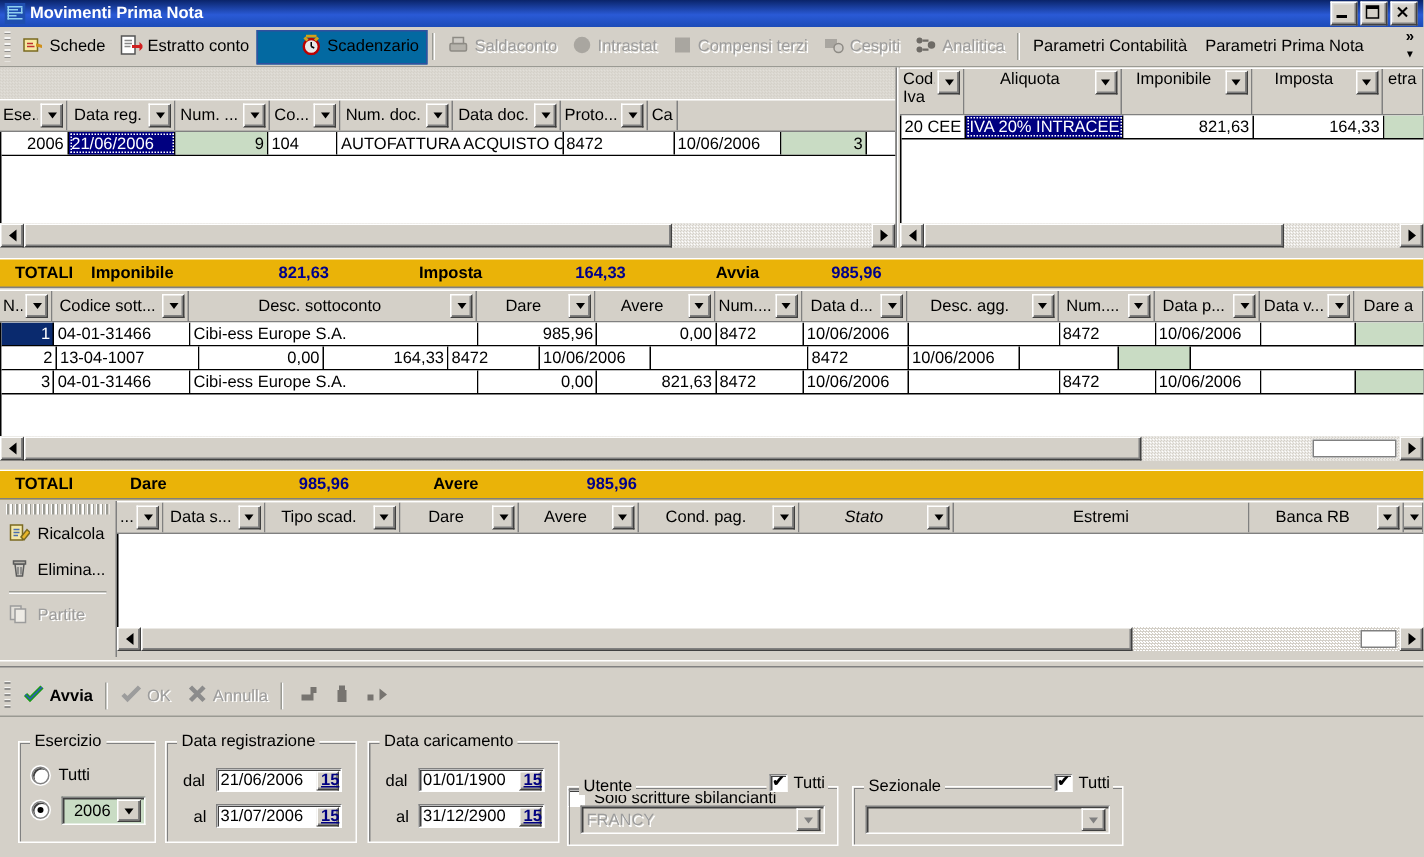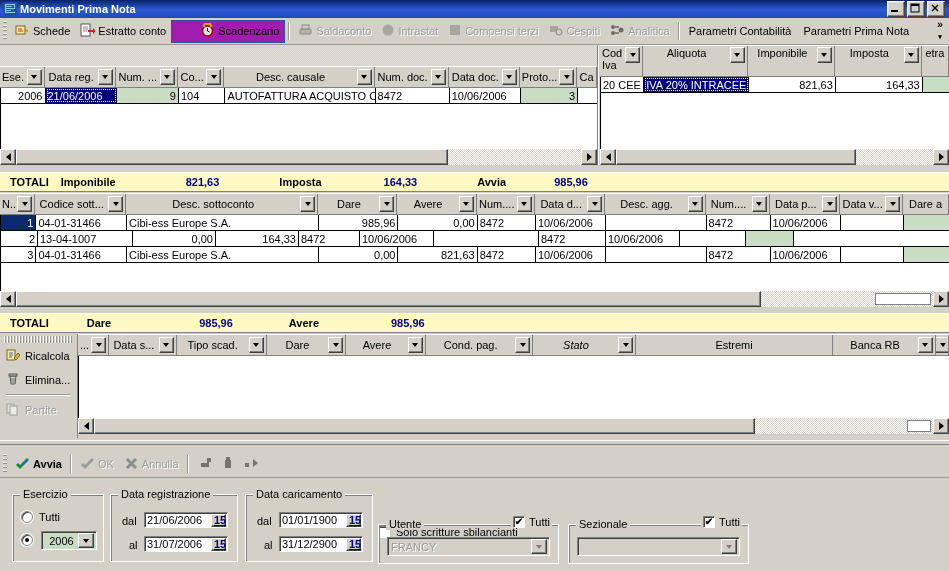--- a/index.html
+++ b/index.html
@@ -42,21 +42,21 @@
   }
   .grip{width:4px;height:20px;margin:0 3px 0 1px;
     background:repeating-linear-gradient(to bottom,#fff 0 1px,#808080 1px 2px,transparent 2px 4px);
     opacity:.8;}
   .tb-btn{
     display:flex;align-items:center;gap:3px;
     height:21px;padding:0 5px;white-space:nowrap;
     font-size:11px;color:#000;cursor:default;
   }
   .tb-btn.disabled{color:#9c9c9c;text-shadow:1px 1px 0 #fff;}
-  .tb-btn.active{border:1px solid #31509e;background:#a21caf;padding-left:28px;}
+  .tb-btn.active{border:1px solid #31509e;background:#0369a1;padding-left:28px;}
   .tb-sep{width:1px;height:18px;background:#9a9a93;border-right:1px solid #fff;margin:0 3px;}
   .tb-plain{padding:0 6px;font-size:11px;white-space:nowrap;}
   .tb-chev{position:absolute;right:3px;top:1px;width:12px;text-align:center;font-size:10px;line-height:11px;color:#000;font-weight:bold;}
 
   
   .gridwrap{position:absolute;background:#d4d0c8;}
   .ghead{
     display:flex;height:22px;background:#d4d0c8;
     border-top:1px solid #fff;border-bottom:1px solid #808080;
     box-sizing:border-box;
@@ -107,21 +107,21 @@
   .arrow-r{width:0;height:0;border-top:4px solid transparent;border-bottom:4px solid transparent;border-left:5px solid #000;}
   .sb-track{flex:1 1 auto;height:16px;position:relative;
     background:repeating-conic-gradient(#fff 0% 25%, #d4d0c8 0% 50%) 0 0/2px 2px;}
   .sb-thumb{position:absolute;top:0;height:16px;
     background:#d4d0c8;
     border:1px solid #fff;border-right-color:#404040;border-bottom-color:#404040;
     box-shadow:inset -1px -1px 0 #808080;box-sizing:border-box;}
 
   
   .totbar{
-    display:flex;align-items:center;height:20px;background:#fef9c3;
+    display:flex;align-items:center;height:20px;background:#eab308;
     border-top:1px solid #fff;border-bottom:1px solid #808080;
     box-sizing:border-box;font-size:11px;
   }
   .totbar b{font-weight:bold;}
   .tot-val{color:#00008b;font-weight:bold;}
 
   
   .cmdpanel{
     position:absolute;background:#d4d0c8;box-sizing:border-box;
     border-right:1px solid #808080;
@@ -349,26 +349,20 @@
           <span class="drop">
             <i class="arrow-d"></i>
           </span>
         </div>
         <div class="gh" style="width: 47px;">
           <span class="lbl">Co...</span>
           <span class="drop">
             <i class="arrow-d"></i>
           </span>
         </div>
-        <div class="gh" style="width: 152px;">
-          <span class="lbl">Desc. causale</span>
-          <span class="drop">
-            <i class="arrow-d"></i>
-          </span>
-        </div>
         <div class="gh" style="width: 75px;">
           <span class="lbl">Num. doc.</span>
           <span class="drop">
             <i class="arrow-d"></i>
           </span>
         </div>
         <div class="gh" style="width: 72px;">
           <span class="lbl">Data doc.</span>
           <span class="drop">
             <i class="arrow-d"></i>

